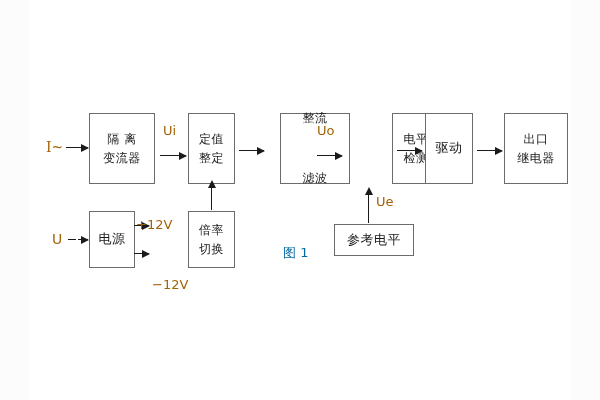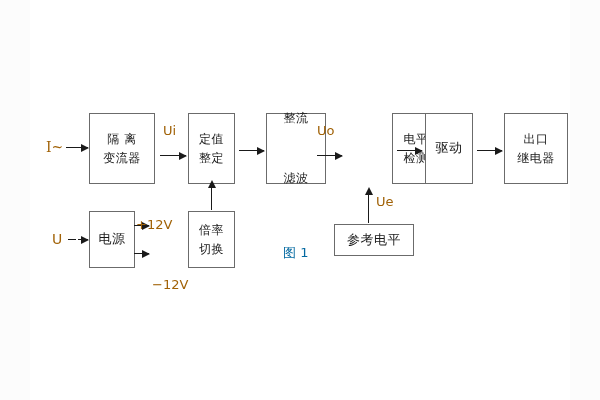--- a/index.html
+++ b/index.html
@@ -131,21 +131,21 @@
   <div class="label" style="left:163px; top:124px;">Ui</div>
   <div class="harrow" style="left:160px; top:155px; width:26px;"></div>
 
   <div class="box" style="left:188px; top:113px; width:47px; height:71px;">
     <span class="ln">定值</span>
     <span class="ln">整定</span>
   </div>
 
   <div class="harrow" style="left:239px; top:150px; width:25px;"></div>
 
-  <div class="box" style="left:266px; top:113px; width:60px; height:71px;gap:41px;">
+  <div class="box" style="left:280px; top:113px; width:70px; height:71px;gap:41px;">
     <span class="ln">整流</span>
     <span class="ln">滤波</span>
   </div>
 
   <div class="label" style="left:317px; top:124px;">Uo</div>
   <div class="harrow" style="left:317px; top:155px; width:25px;"></div>
 
   <div class="box" style="left:344px; top:113px; width:48px; height:71px;margin-left:48px;">
     <span class="ln">电平</span>
     <span class="ln">检测</span>

